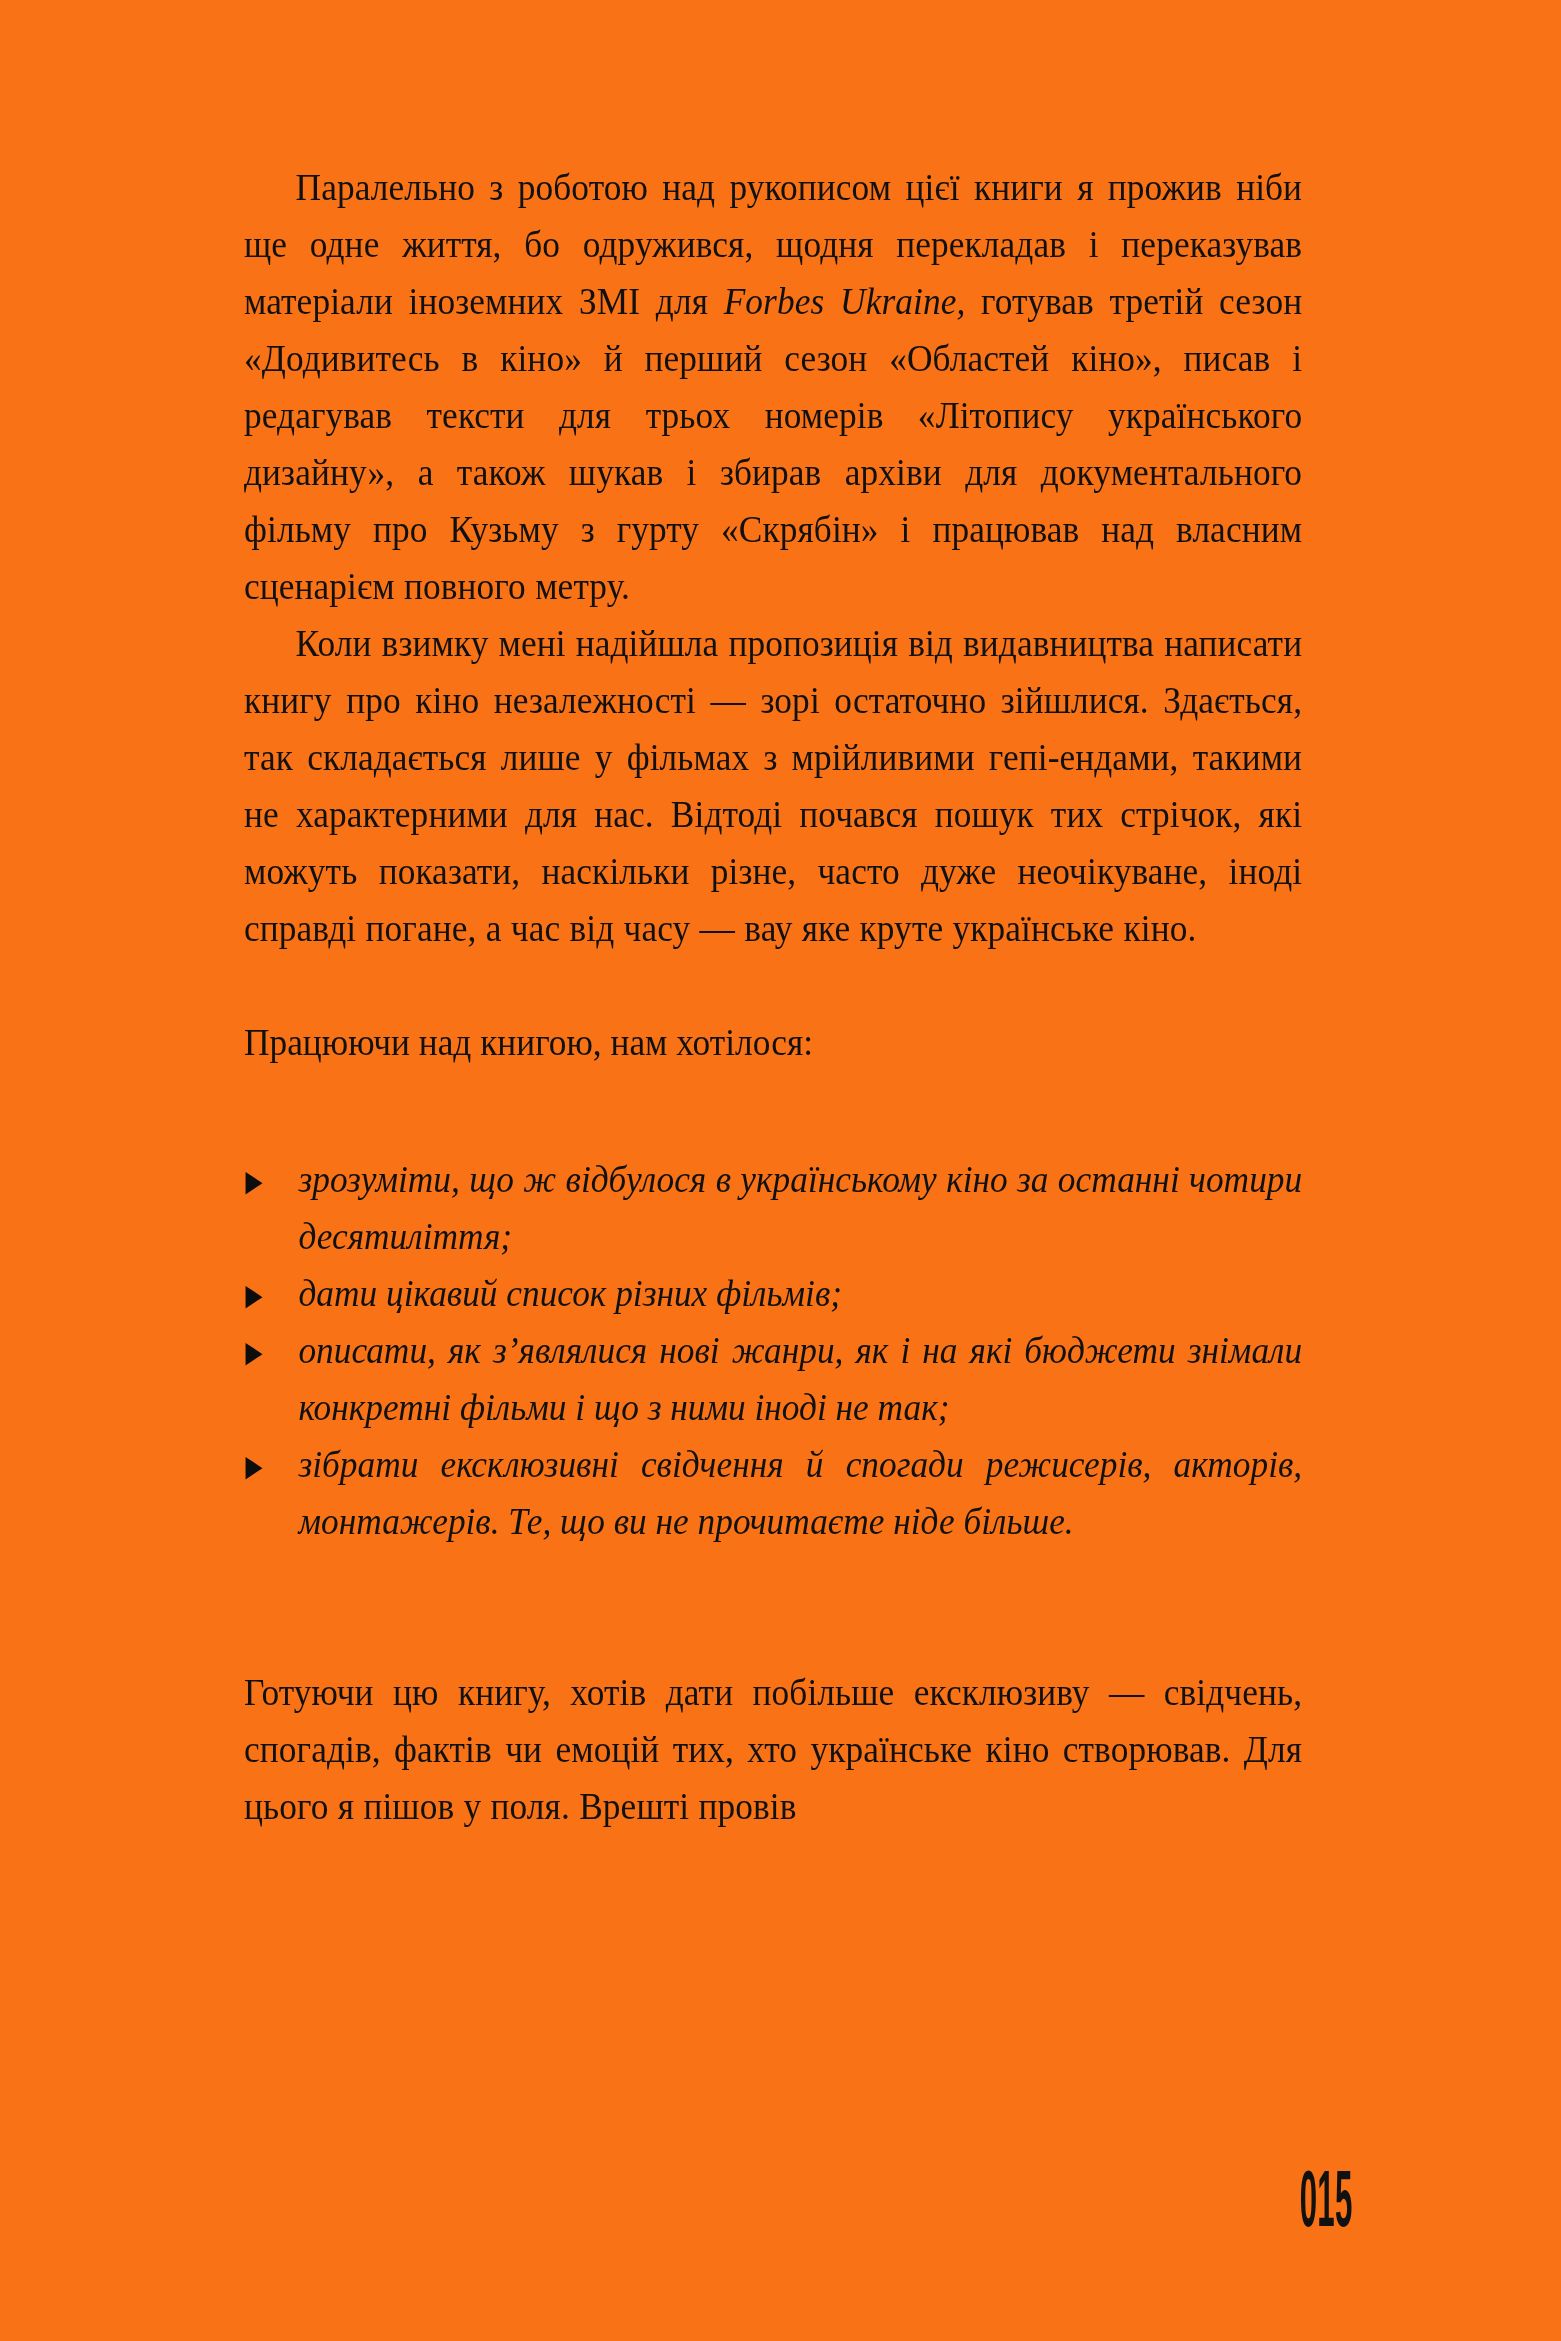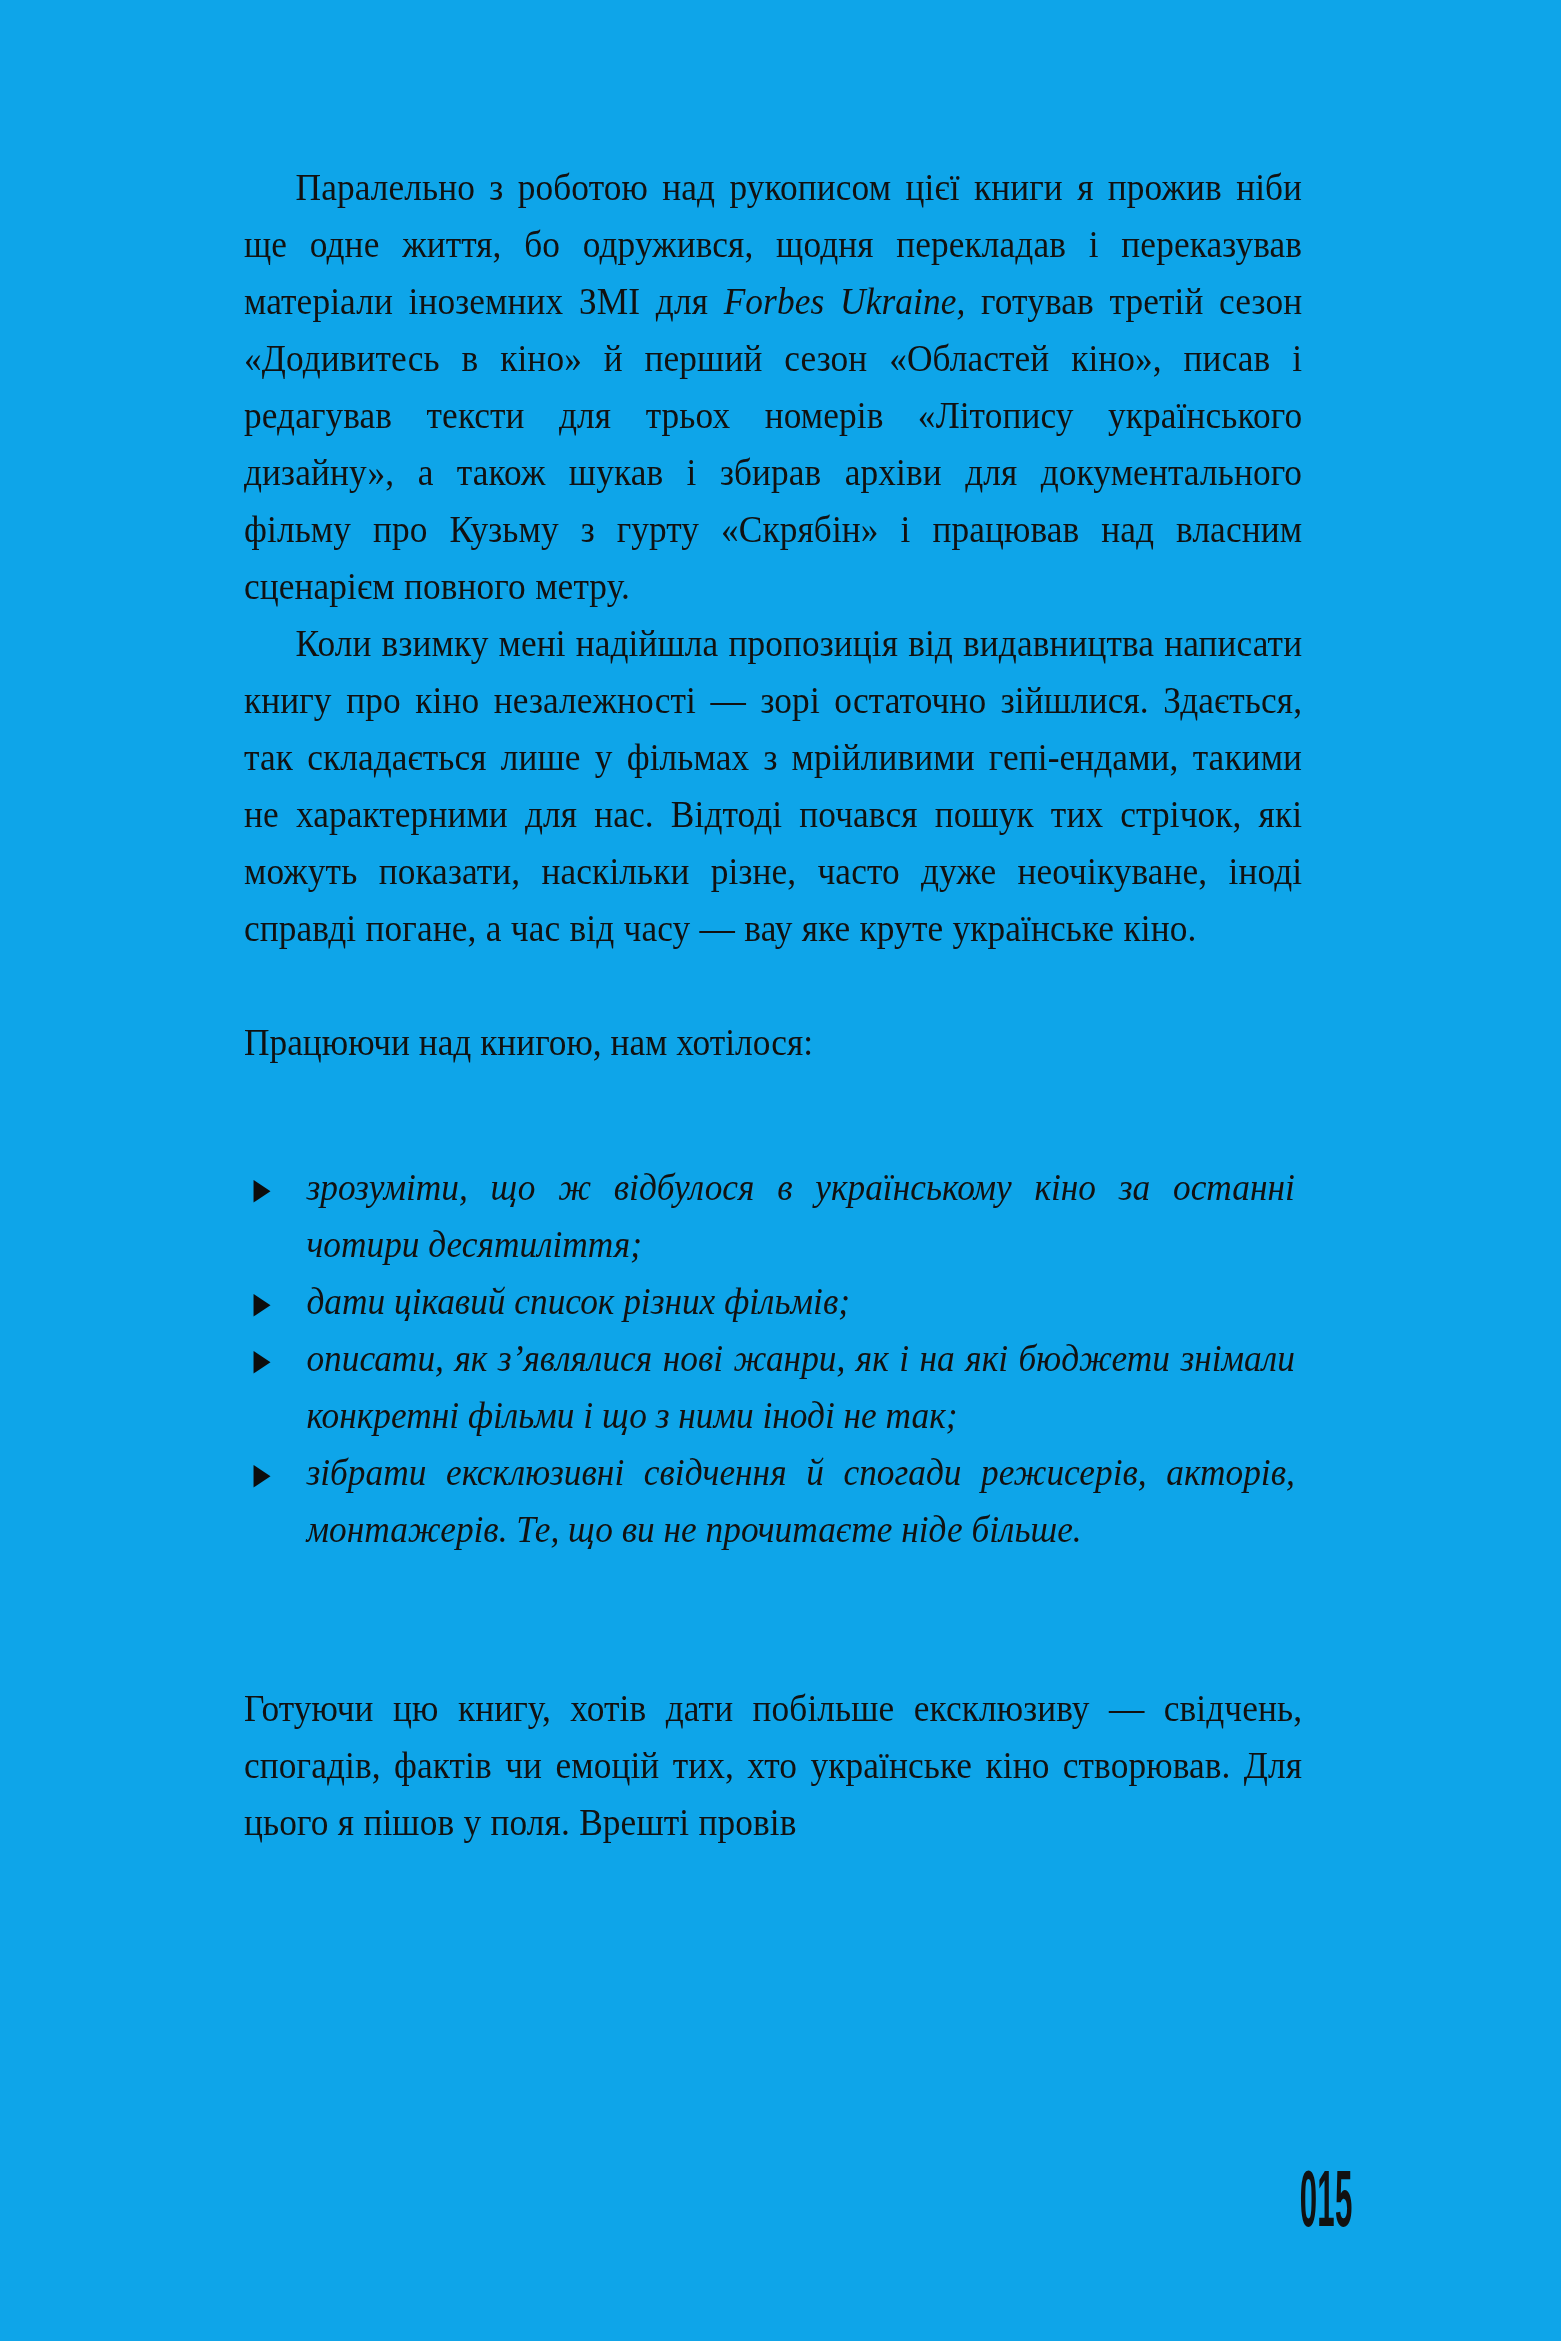--- a/index.html
+++ b/index.html
@@ -16,21 +16,21 @@
     color: #111111;
     -webkit-font-smoothing: antialiased;
   }
 
   .page {
     position: absolute;
     left: 0;
     top: 0;
     width: 1562px;
     height: 2342px;
-    background: #0ea5e9;
+    background: #f97316;
   }
 
   .text-column {
     position: absolute;
     left: 244px;
     top: 159px;
     width: 1108px;
   }
 
   
@@ -58,21 +58,21 @@
     line-height: 57px;
     text-align: left;
     margin: 0;
     transform: scaleX(0.955);
     transform-origin: left top;
   }
 
   
   .bullet-list {
     list-style: none;
-    margin: 8px;
+    margin: 0;
     padding: 0;
   }
   .bullet-item {
     position: relative;
     padding-left: 57px;
     font-size: 37px;
     line-height: 57px;
     font-style: italic;
     text-align: justify;
     text-justify: inter-word;

